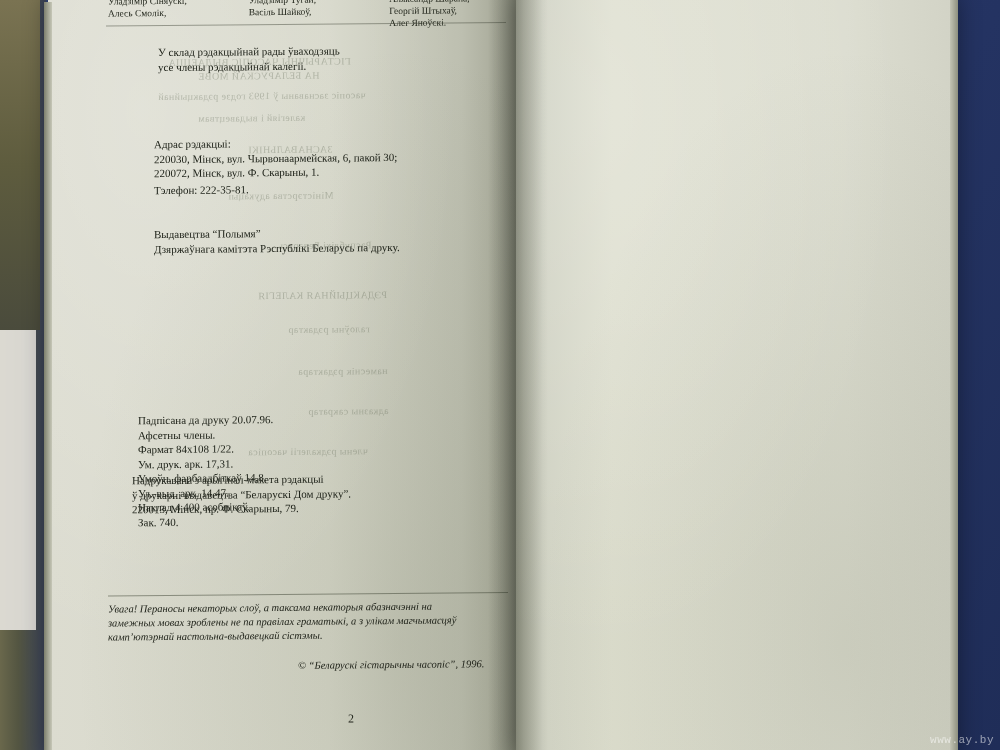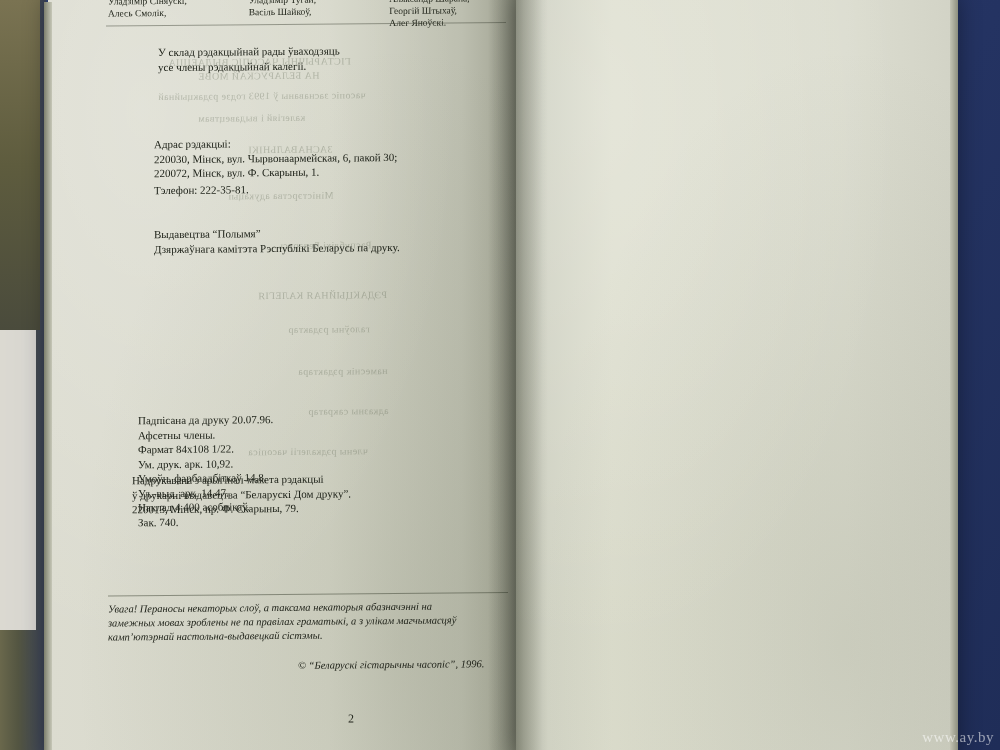--- a/index.html
+++ b/index.html
@@ -181,22 +181,22 @@
     left: -4px;
     top: 6px;
     width: 8px;
     height: 748px;
     background: linear-gradient(90deg, #7d7f6d, #c6c7b7);
   }
   .watermark {
     position: absolute;
     right: 6px;
     bottom: 4px;
-    font-family: Liberation Serif, serif;
-    font-size: 15px;
+    font-family: Liberation Mono, monospace;
+    font-size: 11px;
     color: rgba(255,255,255,0.55);
     letter-spacing: 0.5px;
   }
 </style>
 </head>
 <body>
 
 <div id="scene">
 
   <div class="bg-left-strip"></div>
@@ -252,21 +252,21 @@
 
         <div class="blk" style="left:106px; top:232px;">
           <div class="ln">Выдавецтва “Полымя”</div>
           <div class="ln">Дзяржаўнага камітэта Рэспублікі Беларусь па друку.</div>
         </div>
 
         <div class="blk" style="left:90px; top:418px;">
           <div class="ln">Падпісана да друку 20.07.96.</div>
           <div class="ln">Афсетны члены.</div>
           <div class="ln">Фармат 84х108 1/22.</div>
-          <div class="ln">Ум. друк. арк. 10,92.</div>
+          <div class="ln">Ум. друк. арк. 17,31.</div>
           <div class="ln">Умоўн. фарбаадбіткаў 14,8.</div>
           <div class="ln">Ул.-выд. арк. 14,47.</div>
           <div class="ln">Наклад 4 400 асобнікаў.</div>
           <div class="ln">Зак. 740.</div>
         </div>
 
         <div class="blk" style="left:84px; top:478px;">
           <div class="ln">Надрукавана з арыгінал-макета рэдакцыі</div>
           <div class="ln">ў друкарні выдавецтва “Беларускі Дом друку”.</div>
           <div class="ln">220013, Мінск, пр. Ф. Скарыны, 79.</div>

